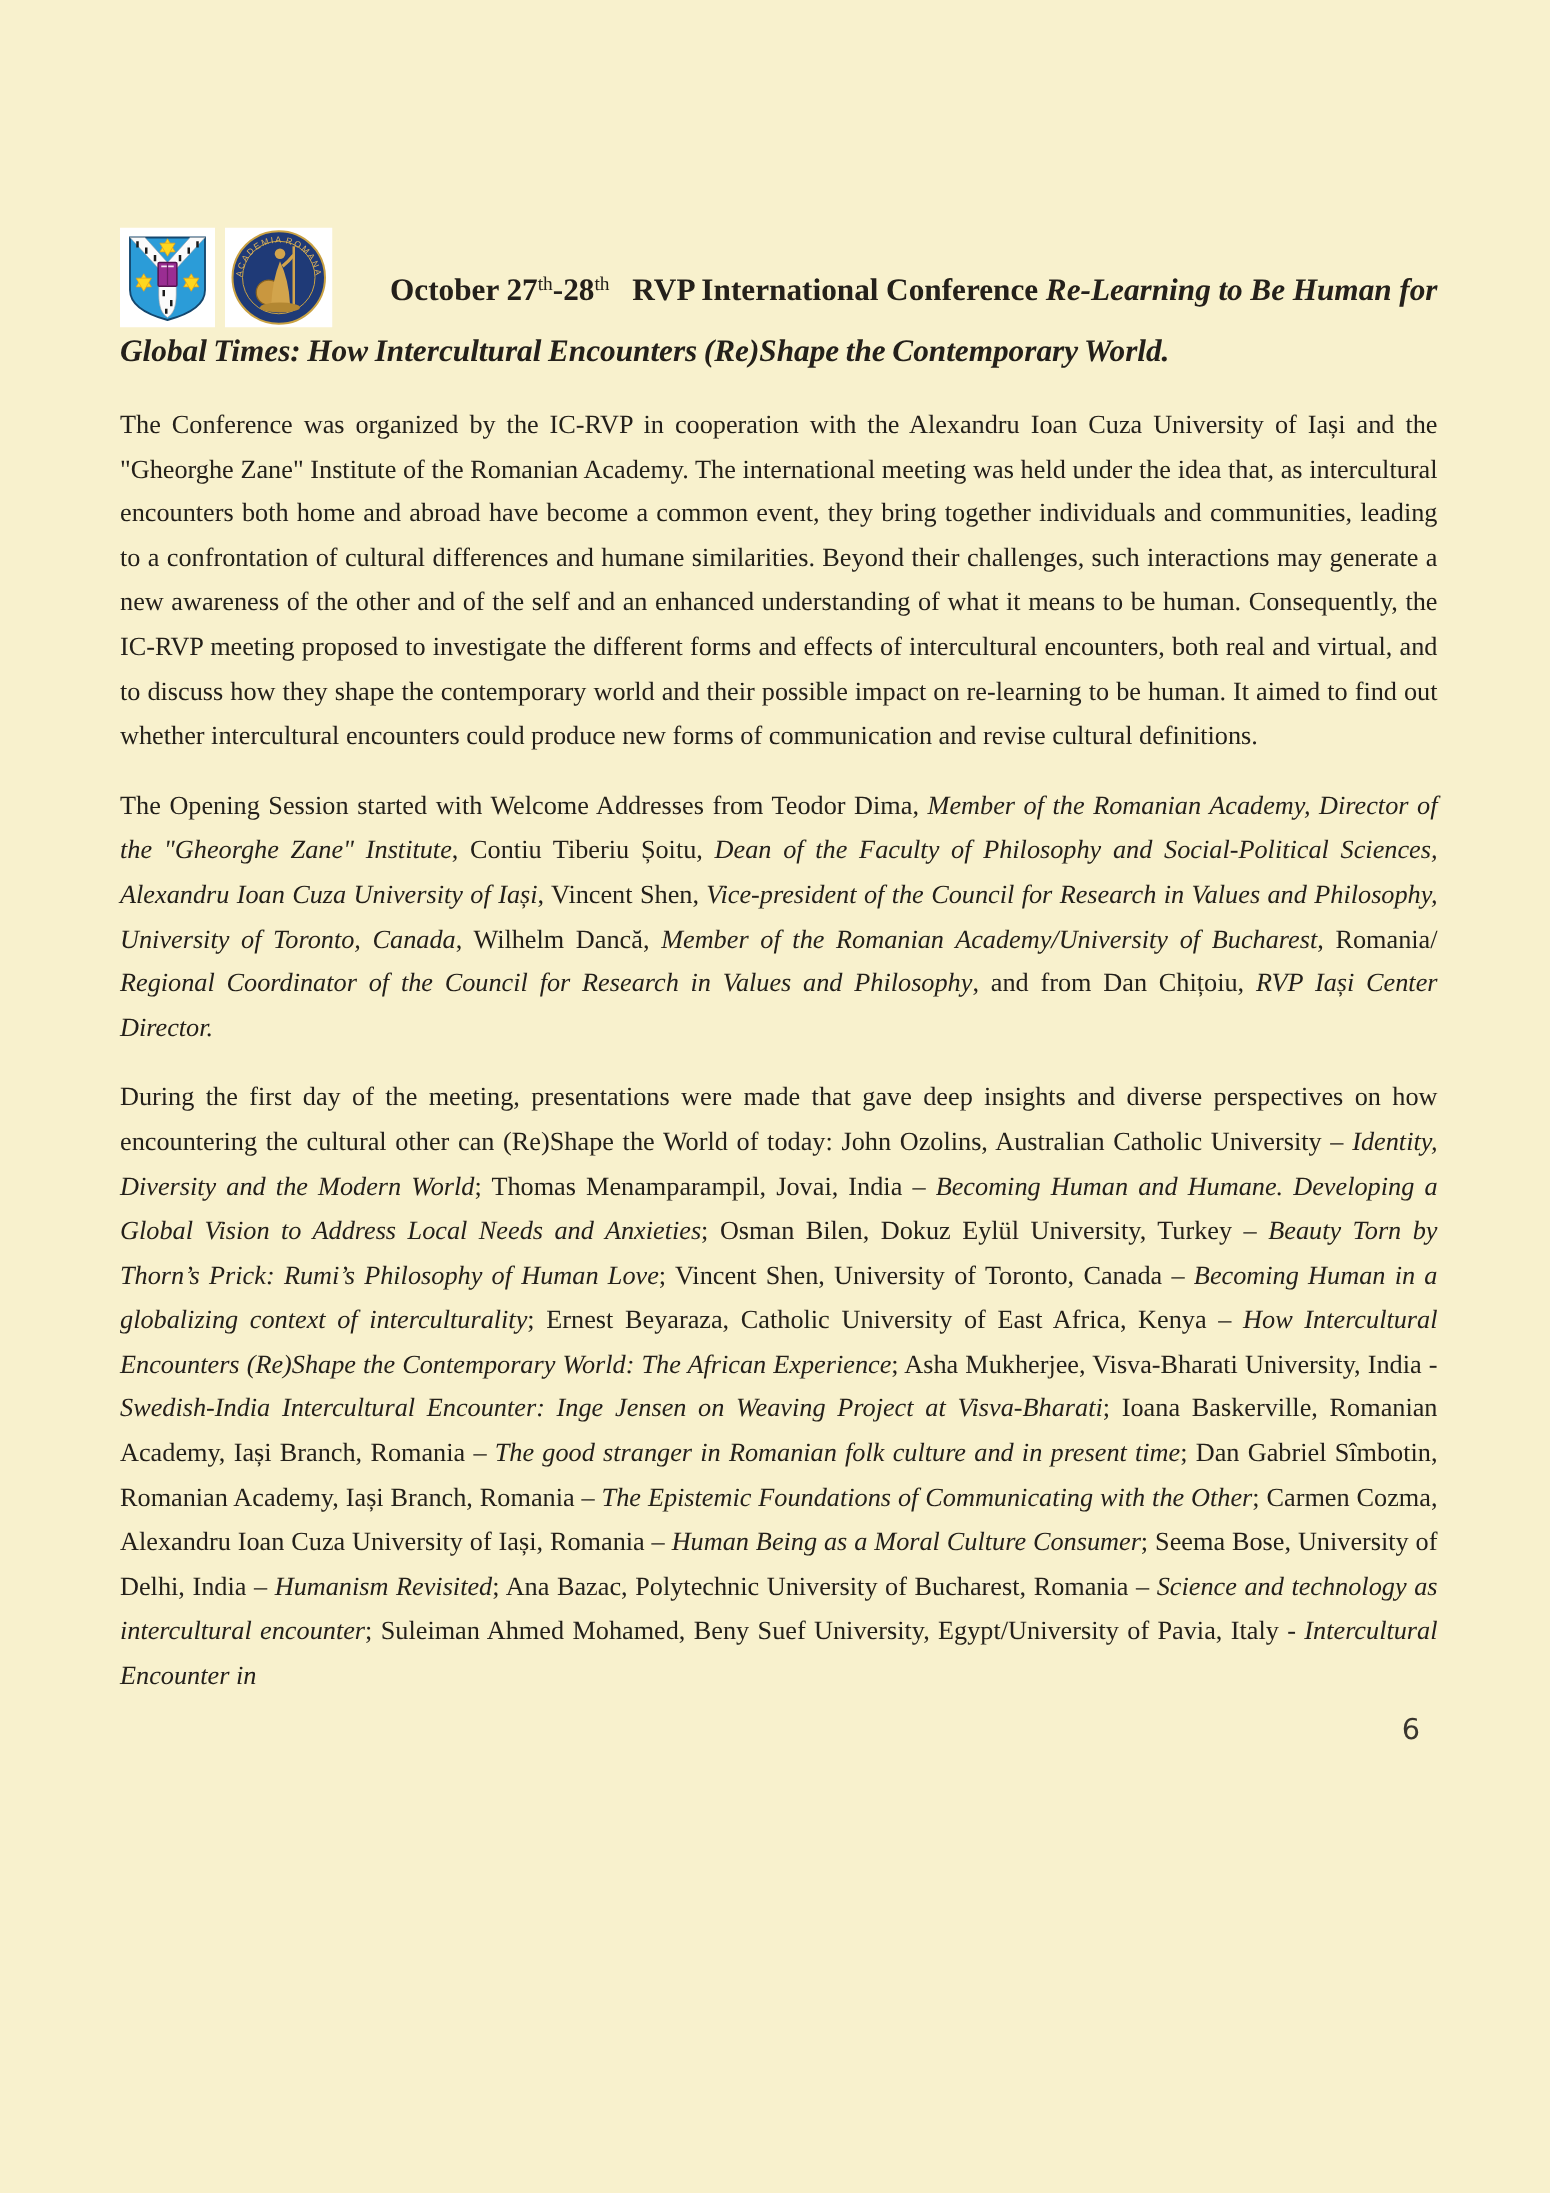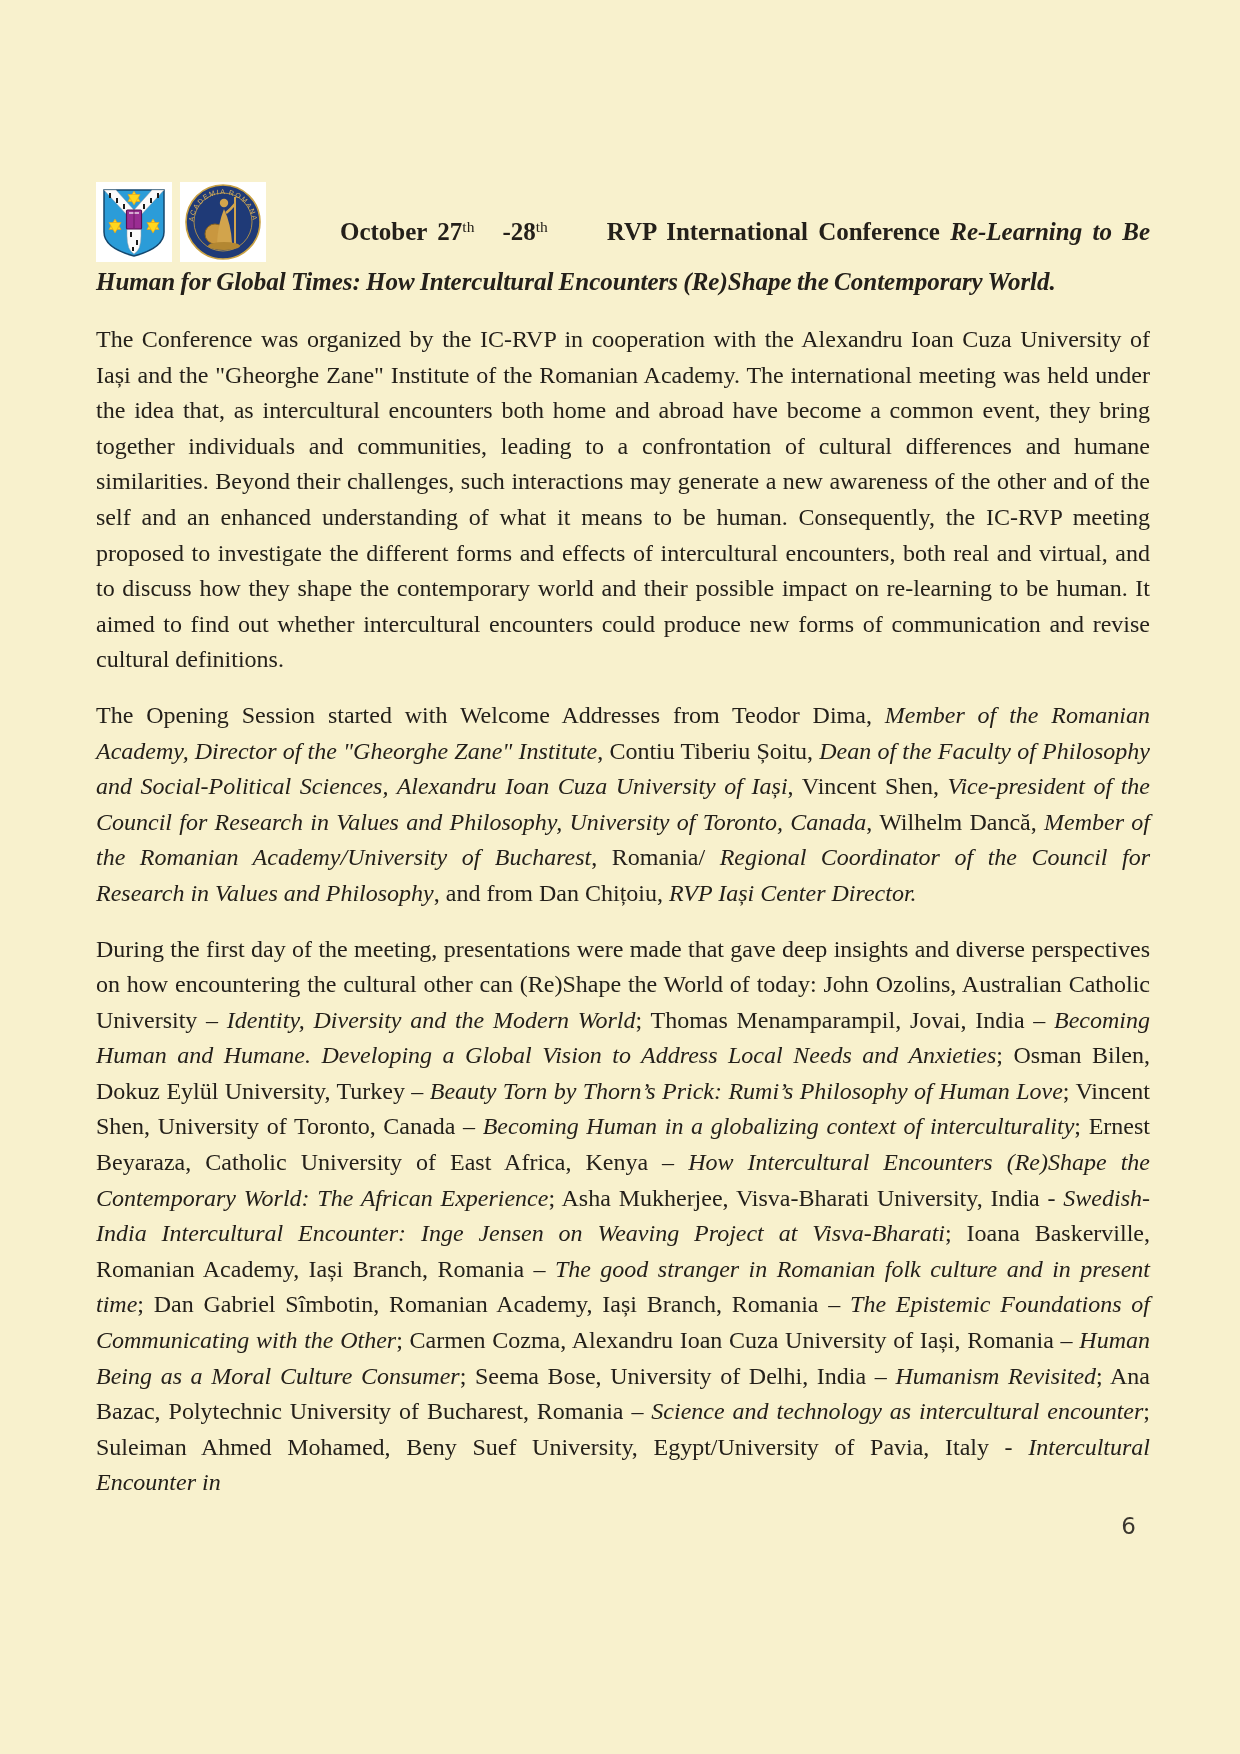--- a/index.html
+++ b/index.html
@@ -21,28 +21,28 @@
     word-spacing: -1px;
   }
   .logo {
     display: inline-block;
     vertical-align: -22px;
     line-height: 0;
   }
   .logo-uaic { margin-right: 8px; }
   .logo-seal { margin-right: 46px; }
   p.body-par {
-    font-size: 24px;
+    font-size: 21px;
     line-height: 35.6px;
     text-align: justify;
     margin: 20px 0 0 0;
   }
   .seg-normal { }
   .seg-italic { font-style: italic; }
-  .seg-bold { font-weight: 700; margin-left: 28px; }
+  .seg-bold { font-weight: 700; }
   .seg-bold-italic { font-weight: 700; font-style: italic; }
   .seg-bold-sup { font-weight: 400; font-size: 0.62em; vertical-align: 0.5em; }
   .page-number {
     text-align: right;
     font-family: "DejaVu Sans", "Liberation Sans", sans-serif;
     font-size: 23px;
     color: #3a362e;
     margin-top: 12px;
     padding-right: 14px;
   }

